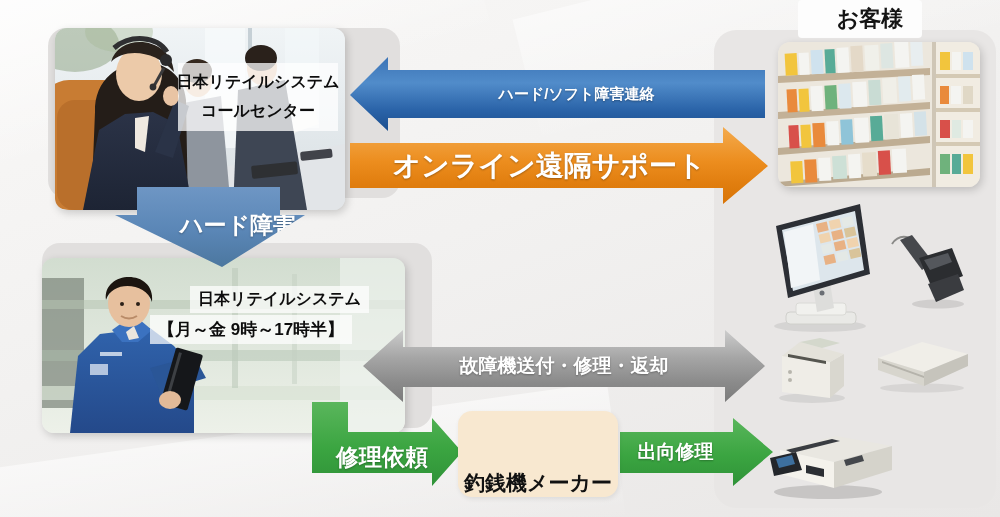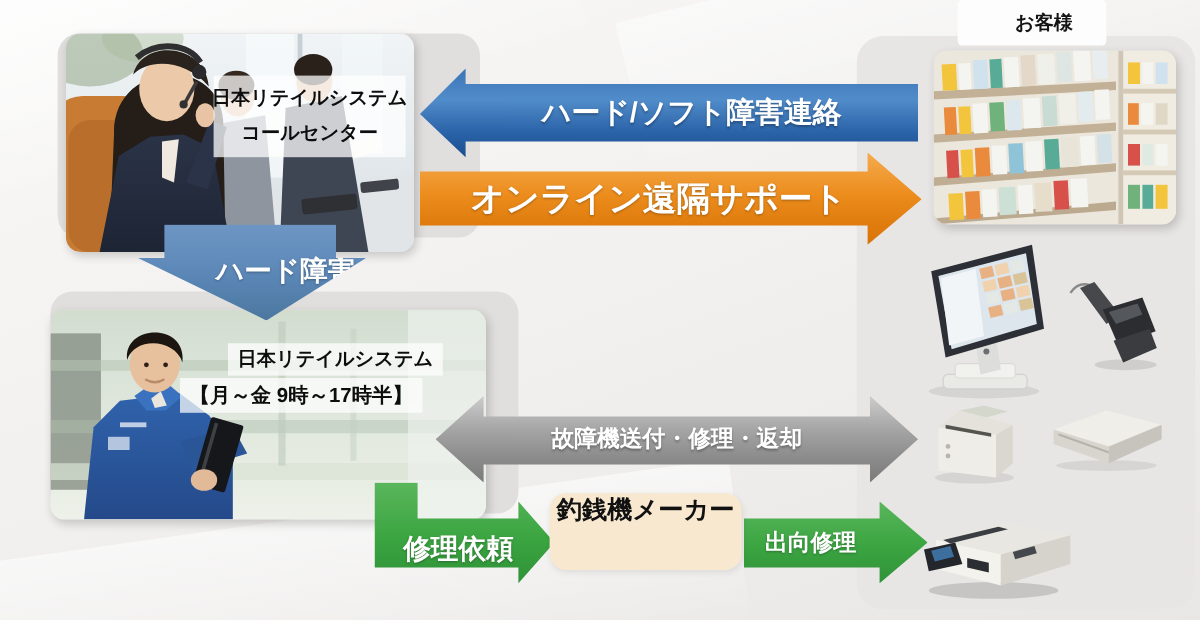--- a/index.html
+++ b/index.html
@@ -30,21 +30,21 @@
   .shelf{left:778px;top:42px;width:202px;height:145px;}
 
   .arrow{position:absolute;display:flex;align-items:center;
     filter:drop-shadow(2px 3px 2px rgba(0,0,0,.22));}
   .arrow .lbl{color:#fff;font-weight:700;text-shadow:0 1px 2px rgba(0,0,0,.3);
     white-space:nowrap;}
   .a-blue{left:350px;top:57px;width:415px;height:74px;
     background:linear-gradient(180deg,#3c74b6 0%,#518cca 35%,#2a63a8 72%,#1b4e8e 100%);
     clip-path:polygon(0px 38px,38px 0px,38px 13px,415px 13px,415px 61px,38px 61px,38px 74px);
     justify-content:center;padding-left:38px;box-sizing:border-box;}
-  .a-blue .lbl{font-size:24px;}
+  .a-blue .lbl{font-size:15px;}
   .a-orange1,.a-orange2{width:418px;height:77px;
     background:linear-gradient(180deg,#f4ab4e 0%,#ec8d1e 45%,#e07d0e 75%,#d97507 100%);
     clip-path:polygon(0px 16px,373px 16px,373px 0px,418px 39px,373px 77px,373px 61px,0px 61px);
     justify-content:center;padding-left:28px;padding-right:48px;box-sizing:border-box;}
   .a-orange1{left:350px;top:127px;}
   .a-orange2{left:350px;top:246px;}
   .a-orange1 .lbl,.a-orange2 .lbl{font-size:28px;}
   .a-down{left:115px;top:187px;width:190px;height:80px;
     background:linear-gradient(180deg,#6e96c4 0%,#5a86b6 55%,#4c779f 100%);
     clip-path:polygon(22px 0px,165px 0px,165px 28px,190px 28px,107px 80px,0px 28px,22px 28px);}
@@ -57,28 +57,28 @@
   .a-greenL{left:312px;top:402px;width:150px;height:84px;
     background:linear-gradient(180deg,#5ab65c 0%,#3ba541 55%,#2f9238 100%);
     clip-path:polygon(0px 0px,36px 0px,36px 30px,120px 30px,120px 16px,150px 50px,120px 84px,120px 71px,0px 71px);}
   .a-greenL .lbl{position:absolute;left:16px;top:40px;width:108px;text-align:center;font-size:23px;}
   .a-green2{left:620px;top:418px;width:153px;height:68px;
     background:linear-gradient(180deg,#5ab65c 0%,#3ba541 55%,#2f9238 100%);
     clip-path:polygon(0px 14px,113px 14px,113px 0px,153px 34px,113px 68px,113px 55px,0px 55px);
     justify-content:center;padding-right:42px;box-sizing:border-box;}
   .a-green2 .lbl{font-size:19px;}
 
-  .maker-box{position:absolute;left:458px;top:411px;width:160px;height:64px;
-    background:#f8e8d0;border-radius:14px;display:flex;align-items:flex-start;justify-content:center;
+  .maker-box{position:absolute;left:458px;top:411px;width:160px;height:86px;
+    background:#f8e8d0;border-radius:14px;display:flex;align-items:flex-end;justify-content:center;
     box-shadow:1px 2px 5px rgba(0,0,0,.08);}
   .maker-box .lbl{font-size:21px;font-weight:700;color:#111;white-space:nowrap;}
 
   .customer-box{position:absolute;left:798px;top:0px;width:124px;height:38px;
     background:#fdfdfd;border-radius:4px;display:flex;align-items:center;justify-content:center;}
-  .customer-box .lbl{font-size:16px;font-weight:700;color:#141414;margin-left:20px;}
+  .customer-box .lbl{font-size:22px;font-weight:700;color:#141414;margin-left:20px;}
 
   .p1-label{position:absolute;left:123px;top:35px;width:160px;height:68px;
     background:rgba(255,255,255,.74);display:flex;flex-direction:column;
     align-items:center;justify-content:center;gap:8px;}
   .p1-label .l1{font-size:16px;font-weight:700;color:#0d0d0d;white-space:nowrap;}
   .p1-label .l2{font-size:16px;font-weight:700;color:#0d0d0d;white-space:nowrap;}
 
   .p2-label{position:absolute;left:108px;top:28px;display:flex;flex-direction:column;}
   .p2-label span{background:rgba(255,255,255,.72);color:#0d0d0d;font-weight:700;
     white-space:nowrap;padding:3px 8px;width:max-content;}

